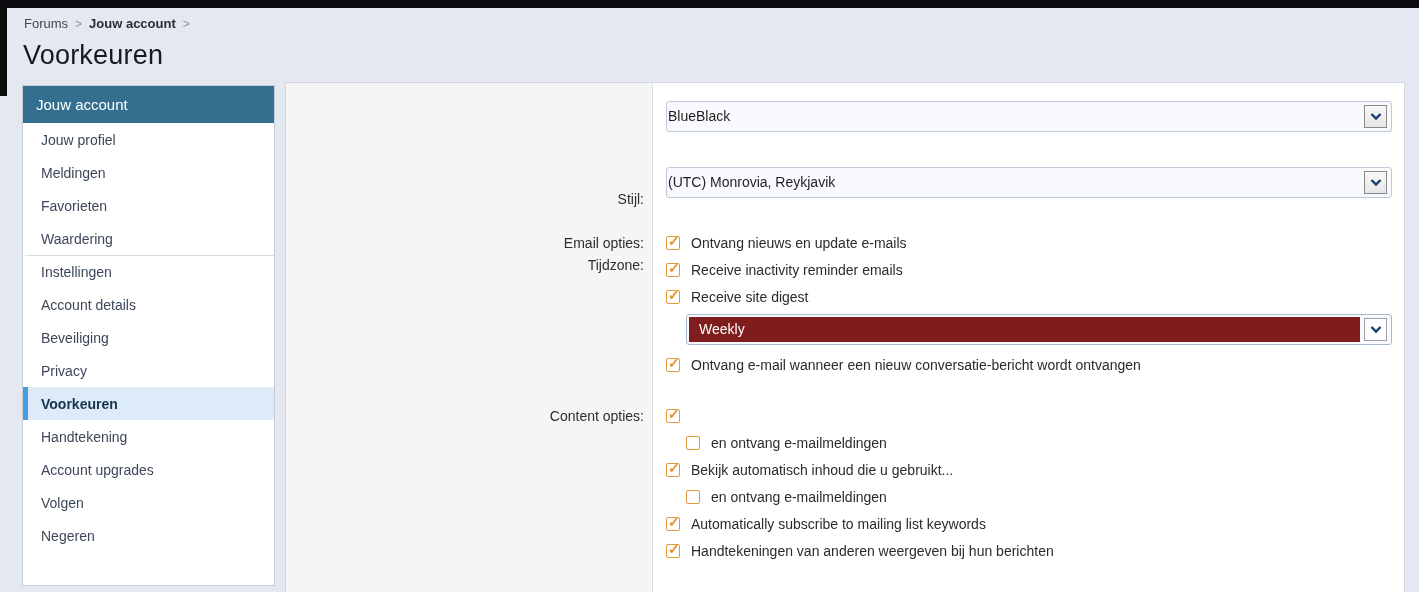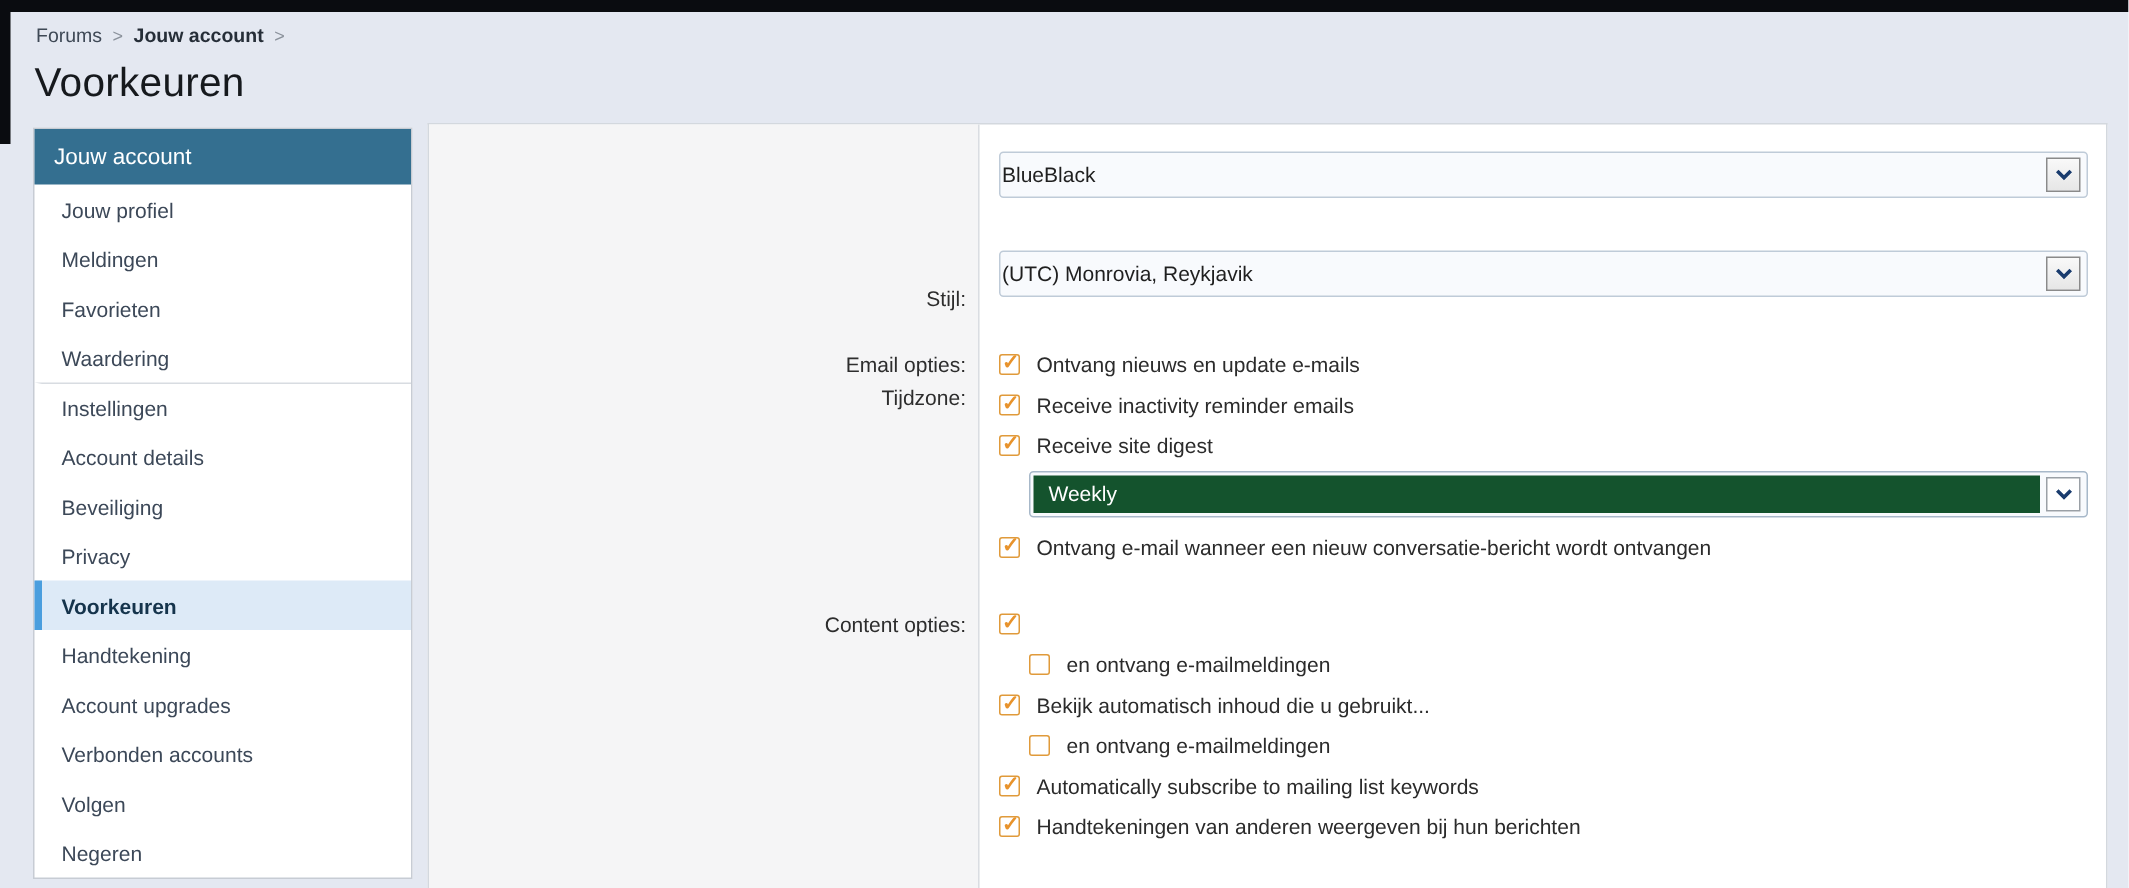--- a/index.html
+++ b/index.html
@@ -63,21 +63,21 @@
   }
   .select-btn {
     position:absolute; right:4px; top:3px; width:23px; height:23px;
     background:linear-gradient(#f9f9f9,#e6e6e6);
     border:1px solid #8a8a8a;
     display:flex; align-items:center; justify-content:center;
   }
   .select.focused { padding-left:0; }
   .select.focused .fill {
     position:absolute; left:2px; top:2px; bottom:2px; right:31px;
-    background:#14532d; color:#fff; padding-left:10px; line-height:25px;
+    background:#7f1d1d; color:#fff; padding-left:10px; line-height:25px;
     font-size:14px;
   }
   .select.focused .select-btn { background:#fff; border-color:#9aa0a6; }
 
   
   .check-row { position:absolute; height:20px; display:flex; align-items:center; }
   .checkbox {
     width:14px; height:14px; background:#fff;
     border:1px solid #e09a3a; border-radius:2px;
     position:relative; flex:0 0 auto; cursor:pointer;
@@ -128,23 +128,20 @@
       <span>Privacy</span>
     </div>
   <div class="side-item active">
       <span>Voorkeuren</span>
     </div>
   <div class="side-item">
       <span>Handtekening</span>
     </div>
   <div class="side-item">
       <span>Account upgrades</span>
-    </div>
-  <div class="side-item">
-      <span>Verbonden accounts</span>
     </div>
   <div class="side-item">
       <span>Volgen</span>
     </div>
   <div class="side-item">
       <span>Negeren</span>
     </div>
 </div>
 
 <div class="main-panel">

